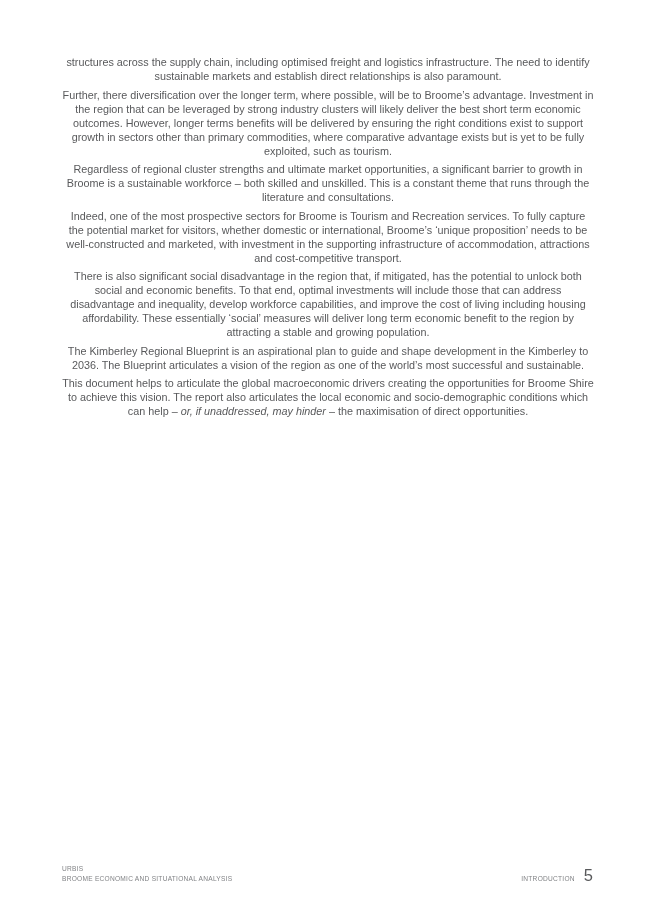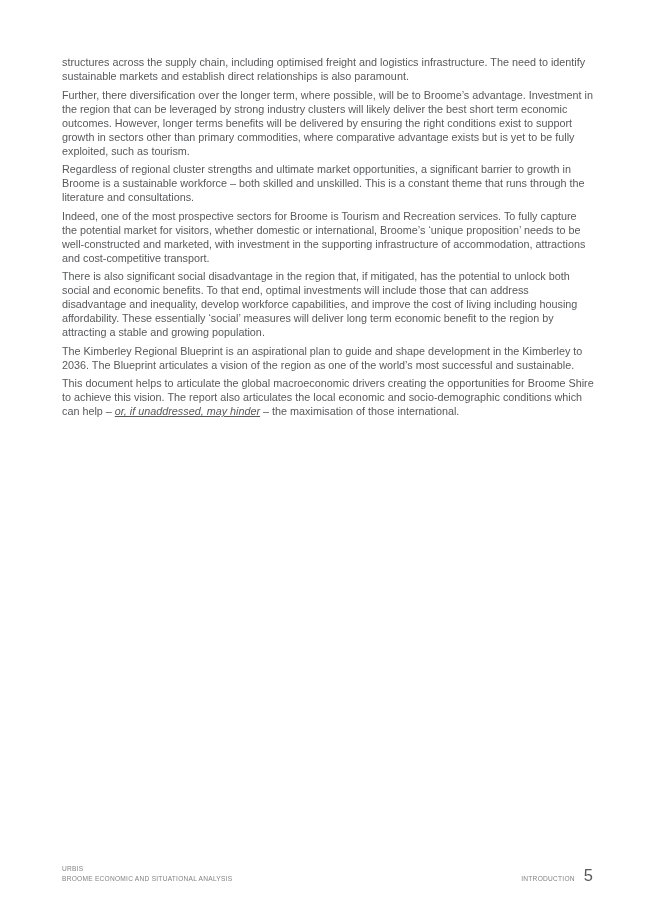--- a/index.html
+++ b/index.html
@@ -19,24 +19,24 @@
     position: absolute;
     top: 55px;
     left: 62px;
     width: 532px;
     color: #58595b;
     font-size: 10.8px;
     line-height: 14px;
   }
   .content p {
     margin: 0 0 4.5px 0;
+    text-align: center;
   }
   .content .run-italic {
     font-style: italic;
-    text-decoration: underline;
   }
   .footer {
     position: absolute;
     left: 62px;
     right: 60px;
     top: 864px;
     display: flex;
     justify-content: space-between;
     align-items: flex-end;
   }
@@ -70,21 +70,21 @@
 <div class="page">
 
   <div class="content">
 
   <p><span>structures across the supply chain, including optimised freight and logistics infrastructure. The need to identify sustainable markets and establish direct relationships is also paramount.</span></p>
       <p><span>Further, there diversification over the longer term, where possible, will be to Broome’s advantage. Investment in the region that can be leveraged by strong industry clusters will likely deliver the best short term economic outcomes. However, longer terms benefits will be delivered by ensuring the right conditions exist to support growth in sectors other than primary commodities, where comparative advantage exists but is yet to be fully exploited, such as tourism.</span></p>
       <p><span>Regardless of regional cluster strengths and ultimate market opportunities, a significant barrier to growth in Broome is a sustainable workforce – both skilled and unskilled. This is a constant theme that runs through the literature and consultations.</span></p>
       <p><span>Indeed, one of the most prospective sectors for Broome is Tourism and Recreation services. To fully capture the potential market for visitors, whether domestic or international, Broome’s ‘unique proposition’ needs to be well-constructed and marketed, with investment in the supporting infrastructure of accommodation, attractions and cost-competitive transport.</span></p>
       <p><span>There is also significant social disadvantage in the region that, if mitigated, has the potential to unlock both social and economic benefits. To that end, optimal investments will include those that can address disadvantage and inequality, develop workforce capabilities, and improve the cost of living including housing affordability. These essentially ‘social’ measures will deliver long term economic benefit to the region by attracting a stable and growing population.</span></p>
       <p><span>The Kimberley Regional Blueprint is an aspirational plan to guide and shape development in the Kimberley to 2036. The Blueprint articulates a vision of the region as one of the world’s most successful and sustainable.</span></p>
-      <p><span>This document helps to articulate the global macroeconomic drivers creating the opportunities for Broome Shire to achieve this vision. The report also articulates the local economic and socio-demographic conditions which can help – </span><span class="run-italic">or, if unaddressed, may hinder</span><span> – the maximisation of those international.</span></p>
+      <p><span>This document helps to articulate the global macroeconomic drivers creating the opportunities for Broome Shire to achieve this vision. The report also articulates the local economic and socio-demographic conditions which can help – </span><span class="run-italic">or, if unaddressed, may hinder</span><span> – the maximisation of direct opportunities.</span></p>
     </div>
 
   <div class="footer">
     <div class="footer-left">
       <div>URBIS</div>
       <div>BROOME ECONOMIC AND SITUATIONAL ANALYSIS</div>
     </div>
     <div class="footer-right">
       <span class="footer-section">INTRODUCTION</span>
       <span class="footer-pagenum">5</span>

